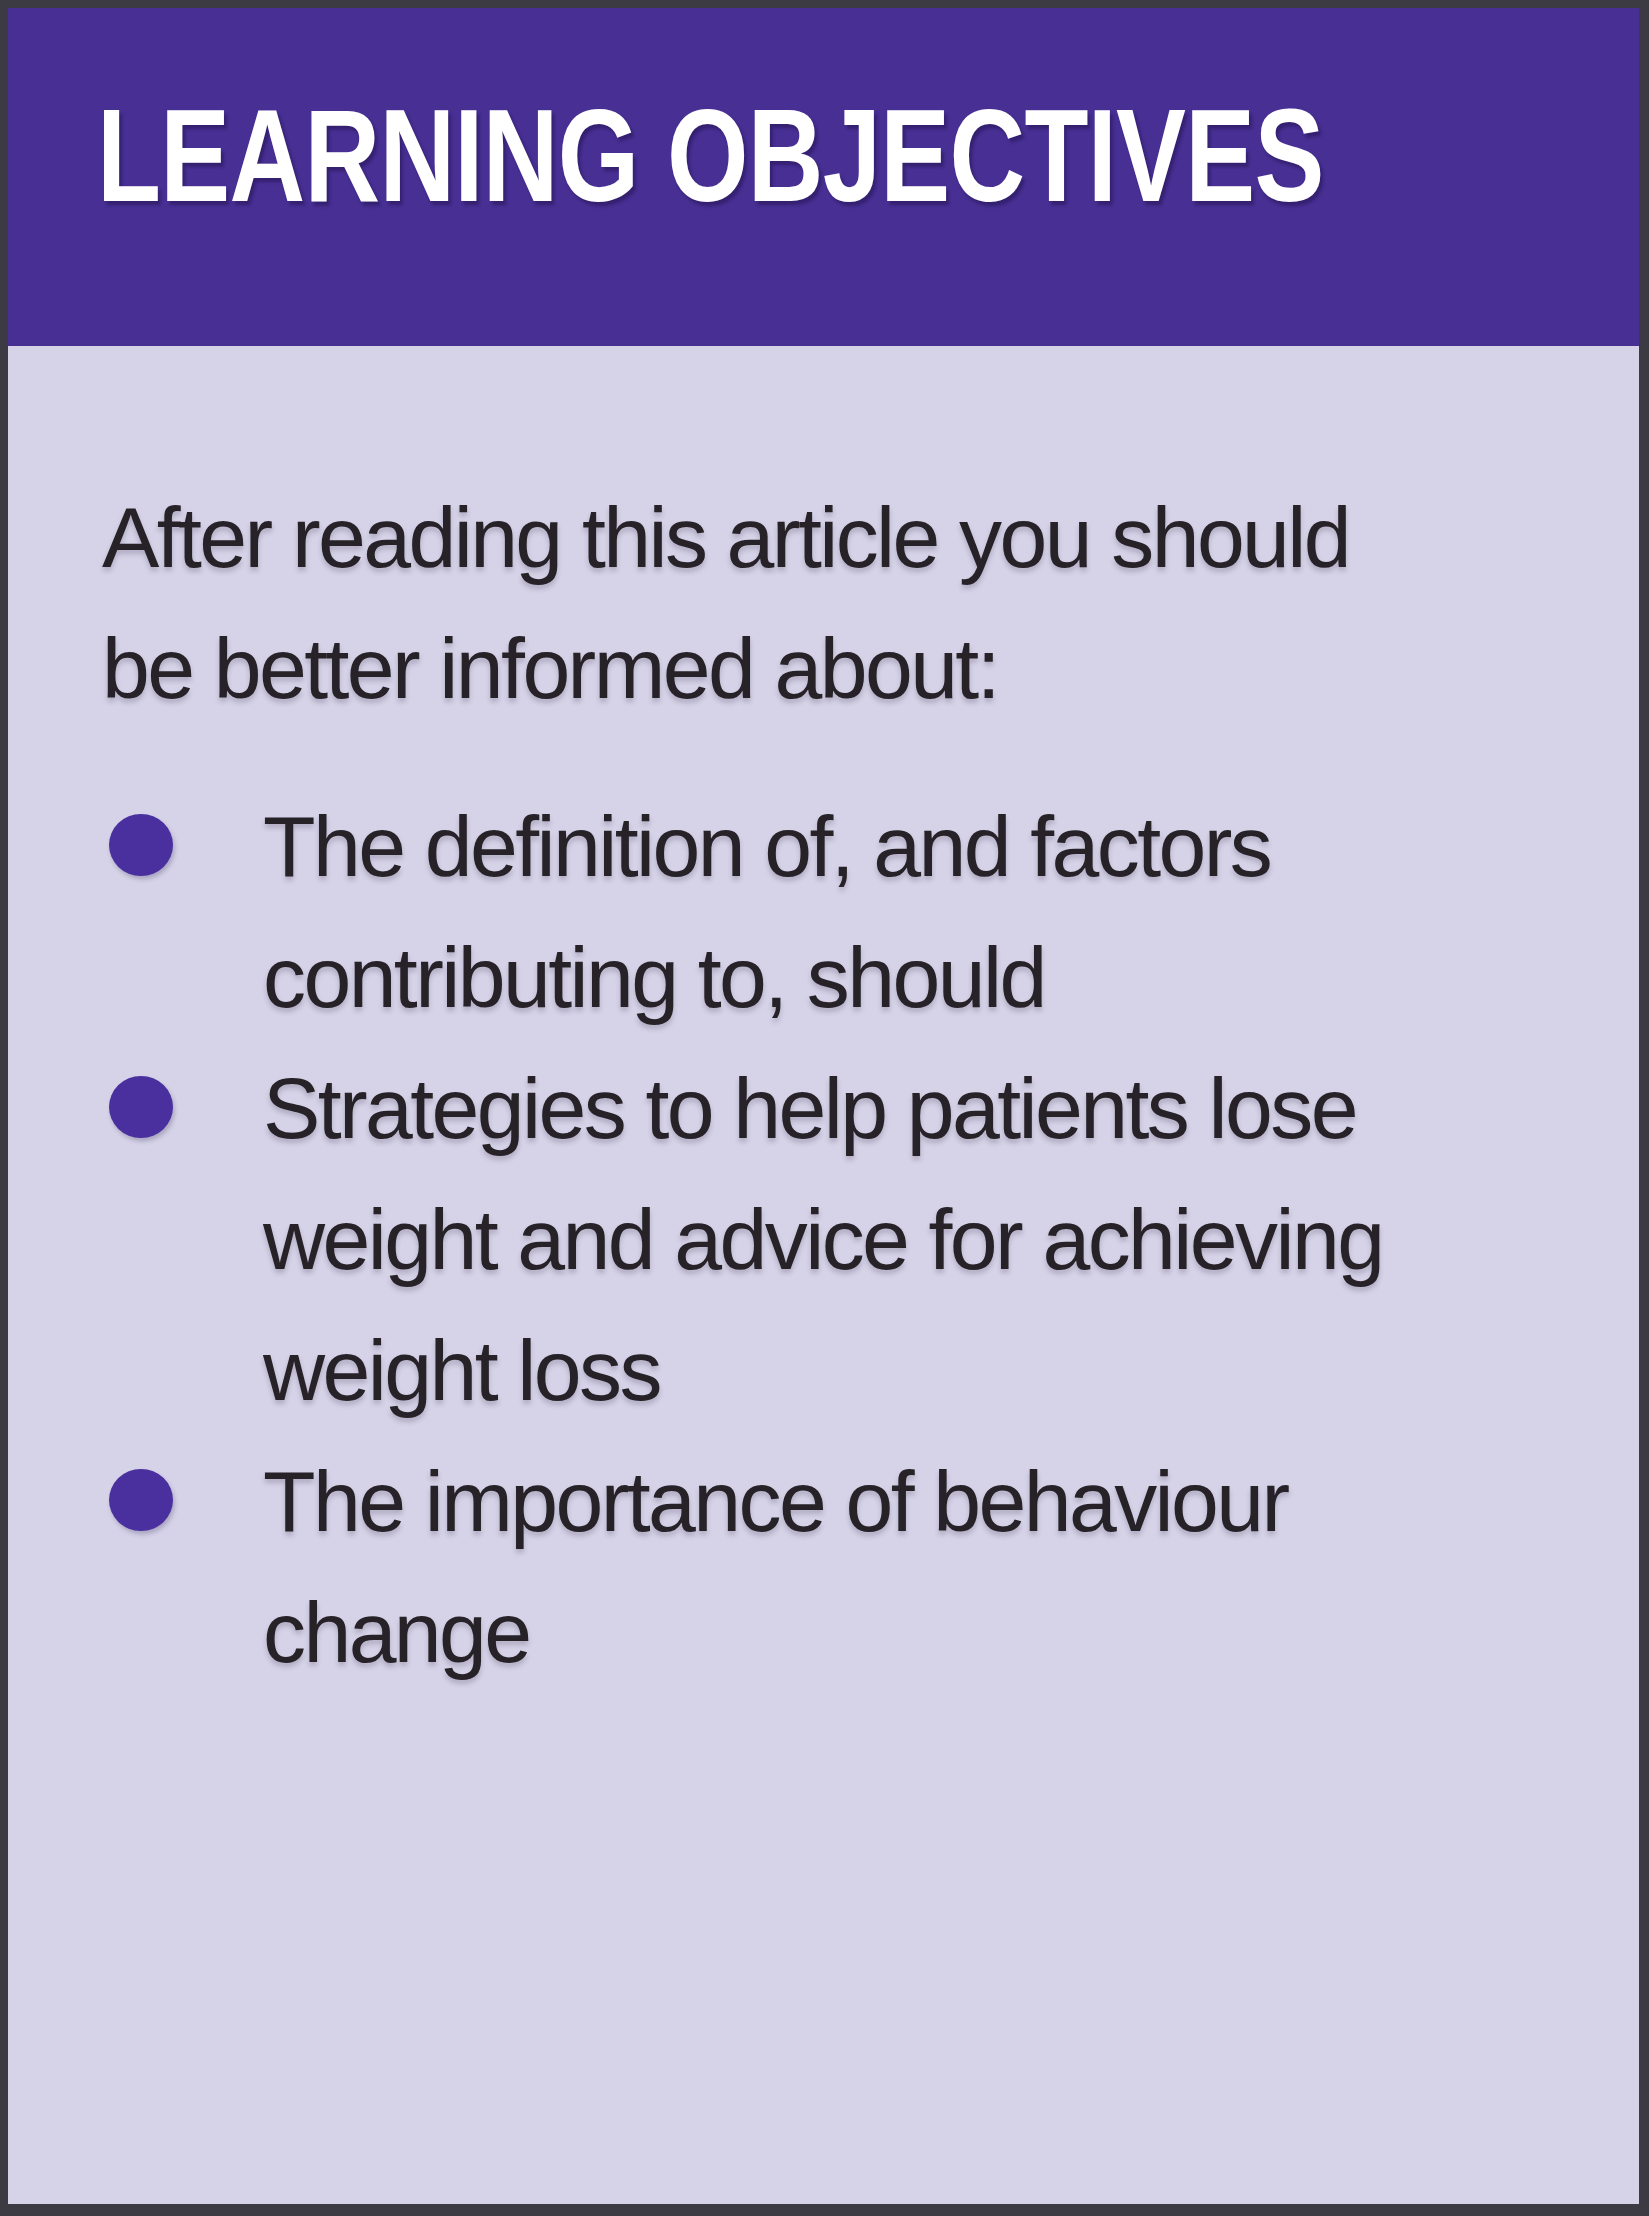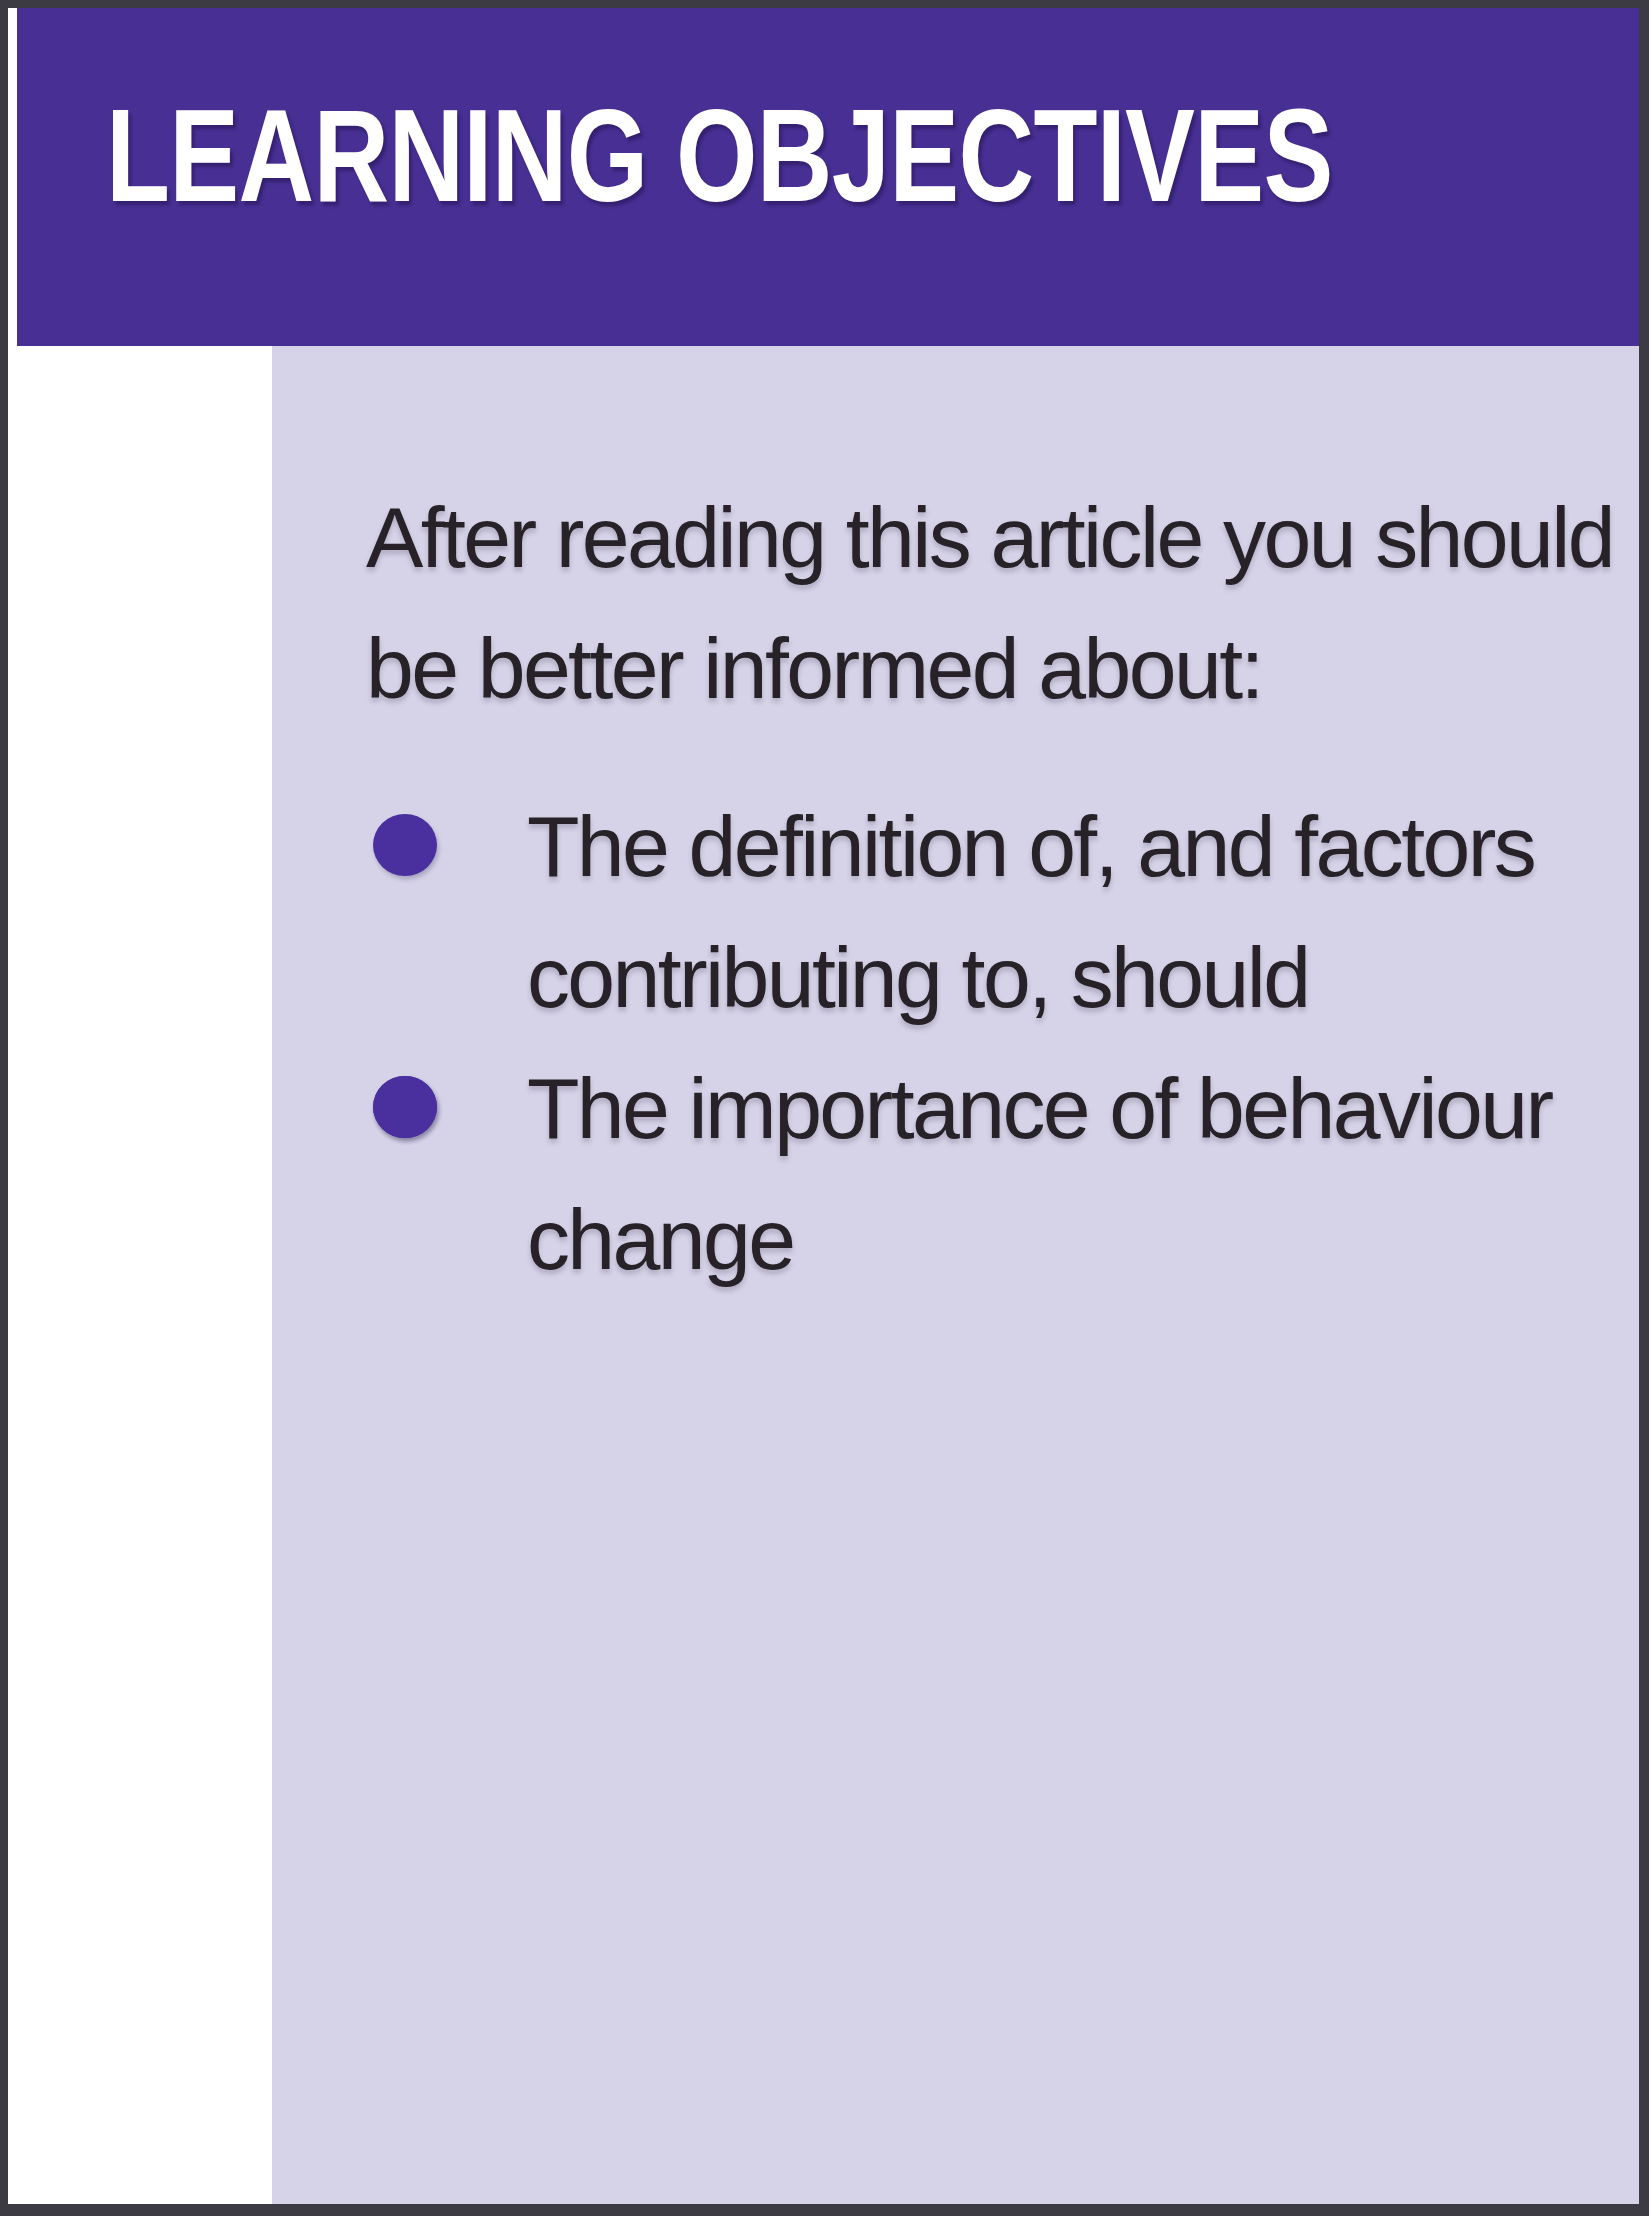--- a/index.html
+++ b/index.html
@@ -18,21 +18,21 @@
     font-family:"Liberation Sans","DejaVu Sans",sans-serif;
     overflow:hidden;
   }
   .frame{
     position:absolute;inset:0;
     box-sizing:border-box;
     border-left:8.6px solid var(--frame);
     border-right:10.3px solid var(--frame);
     border-top:8.6px solid var(--frame);
     border-bottom:12px solid var(--frame);
-    display:flex;flex-direction:column;align-items:flex-end;
+    display:flex;flex-direction:column;
   }
   .header{
     height:338px;
     flex:0 0 auto;
     background:var(--header-bg);
     overflow:hidden;
   }
   .title{
     margin:82px 0 0 89px;
     font-size:131px;
@@ -97,20 +97,23 @@
       <p class="intro">After reading this article you should
 be better informed about:</p>
       <ul class="objectives">
         <li>
           <span class="dot"></span>
           <span class="obj-text">The definition of, and factors
 contributing to, should</span>
         </li>
         <li>
           <span class="dot"></span>
+          <span class="obj-text">Strategies to help patients lose
+weight and advice for achieving
+weight loss</span>
         </li>
         <li>
           <span class="dot"></span>
           <span class="obj-text">The importance of behaviour
 change</span>
         </li>
       </ul>
     </div>
   </div>
 </div>

